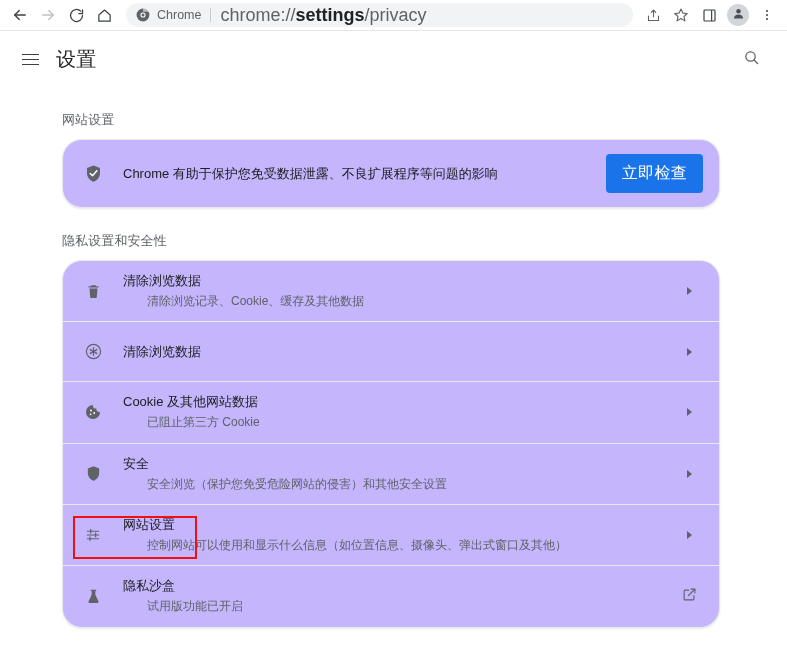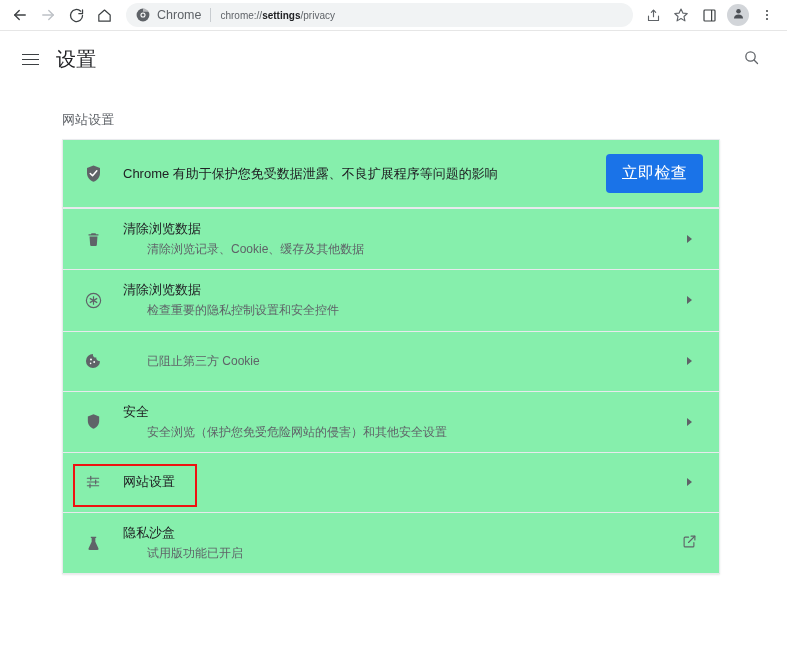--- a/index.html
+++ b/index.html
@@ -64,21 +64,21 @@
     white-space: nowrap;
   }
   .omnibox-sep {
     width: 1px;
     height: 14px;
     background: #c8ccd0;
     margin: 0 9px;
     flex: 0 0 auto;
   }
   .omnibox-url {
-    font-size: 10px;
+    font-size: 18px;
     color: #5f6368;
     white-space: nowrap;
     overflow: hidden;
     text-overflow: ellipsis;
   }
   .omnibox-url b {
     color: #202124;
     font-weight: 700;
   }
   .toolbar-right {
@@ -160,23 +160,23 @@
   }
   .section-title {
     font-size: 13px;
     color: #5f6368;
     margin: 24px 0 10px 62px;
     font-weight: 400;
     letter-spacing: 0.1px;
   }
   .card {
     margin: 0 67px 0 62px;
-    background: #86efac;
+    background: #c4b5fd;
     border: 1px solid #e8eaed;
-    border-radius: 1px;
+    border-radius: 20px;
     box-shadow: 0 1px 2px rgba(60,64,67,0.12);
     overflow: hidden;
   }
 
   
   .safety-row {
     display: flex;
     align-items: center;
     padding: 14px 16px 14px 18px;
     min-height: 58px;
@@ -400,20 +400,21 @@
         <svg width="19" height="19" viewBox="0 0 24 24" fill="#5f6368">
           <path d="M12 1.8 3.8 5v6.4c0 5.1 3.5 9.8 8.2 11 4.7-1.2 8.2-5.9 8.2-11V5z"></path>
           <polyline points="7.9 12 10.8 14.9 16.2 8.6" fill="none" stroke="#ffffff" stroke-width="1.9" stroke-linecap="round" stroke-linejoin="round"></polyline>
         </svg>
       </div>
       <div class="safety-text">Chrome 有助于保护您免受数据泄露、不良扩展程序等问题的影响</div>
       <button class="primary-btn">立即检查</button>
     </div>
   </div>
 
+  <div class="section-title">隐私设置和安全性</div>
 
   <div class="card">
 
     <div class="settings-row">
       <div class="row-icon">
         <svg width="17" height="17" viewBox="0 0 24 24" fill="#5f6368">
           <path d="M9.2 3h5.6l.9 1.6H19v1.8H5V4.6h3.3z"></path>
           <path d="M6.4 7.6h11.2l-.9 12.1a1.5 1.5 0 0 1-1.5 1.4H8.8a1.5 1.5 0 0 1-1.5-1.4z"></path>
         </svg>
       </div>
@@ -430,37 +431,37 @@
       <div class="row-icon">
         <svg width="19" height="19" viewBox="0 0 24 24" fill="none" stroke="#5f6368" stroke-width="1.5">
           <circle cx="12" cy="12" r="9"></circle>
           <line x1="12" y1="6.6" x2="12" y2="17.4"></line>
           <line x1="7.3" y1="9.3" x2="16.7" y2="14.7"></line>
           <line x1="7.3" y1="14.7" x2="16.7" y2="9.3"></line>
         </svg>
       </div>
       <div class="row-body">
         <div class="row-title">清除浏览数据</div>
-        <div class="row-sub">检查重要的隐私控制设置和安全控件</div>
       </div>
       <div class="row-end">
         <span class="chevron"></span>
       </div>
     </div>
 
     <div class="settings-row">
       <div class="row-icon">
         <svg width="18" height="18" viewBox="0 0 24 24" fill="#5f6368">
           <path d="M12 2.6a9.4 9.4 0 1 0 9.4 9.4 4 4 0 0 1-5-4.6 3.8 3.8 0 0 1-4.4-4.8z"></path>
           <circle cx="9.3" cy="10" r="1.25" fill="#ffffff"></circle>
           <circle cx="13.6" cy="13.4" r="1.25" fill="#ffffff"></circle>
           <circle cx="8.8" cy="15.2" r="1.05" fill="#ffffff"></circle>
         </svg>
       </div>
       <div class="row-body">
+        <div class="row-title">Cookie 及其他网站数据</div>
         <div class="row-sub">已阻止第三方 Cookie</div>
       </div>
       <div class="row-end">
         <span class="chevron"></span>
       </div>
     </div>
 
     <div class="settings-row">
       <div class="row-icon">
         <svg width="17" height="17" viewBox="0 0 24 24" fill="#5f6368">
@@ -483,20 +484,21 @@
           <line x1="4.5" y1="7" x2="19.5" y2="7"></line>
           <line x1="4.5" y1="12" x2="19.5" y2="12"></line>
           <line x1="4.5" y1="17" x2="19.5" y2="17"></line>
           <line x1="9" y1="4.6" x2="9" y2="9.4"></line>
           <line x1="15.5" y1="9.6" x2="15.5" y2="14.4"></line>
           <line x1="8" y1="14.6" x2="8" y2="19.4"></line>
         </svg>
       </div>
       <div class="row-body">
         <div class="row-title">网站设置</div>
+        <div class="row-sub">控制网站可以使用和显示什么信息（如位置信息、摄像头、弹出式窗口及其他）</div>
       </div>
       <div class="row-end">
         <span class="chevron"></span>
       </div>
     </div>
 
     <div class="settings-row">
       <div class="row-icon">
         <svg width="17" height="17" viewBox="0 0 24 24" fill="#5f6368">
           <path d="M8.2 2.4h7.6v1.8h-1.2v5.4l4.3 9.1a1.6 1.6 0 0 1-1.45 2.3H6.55a1.6 1.6 0 0 1-1.45-2.3l4.3-9.1V4.2H8.2z"></path>

